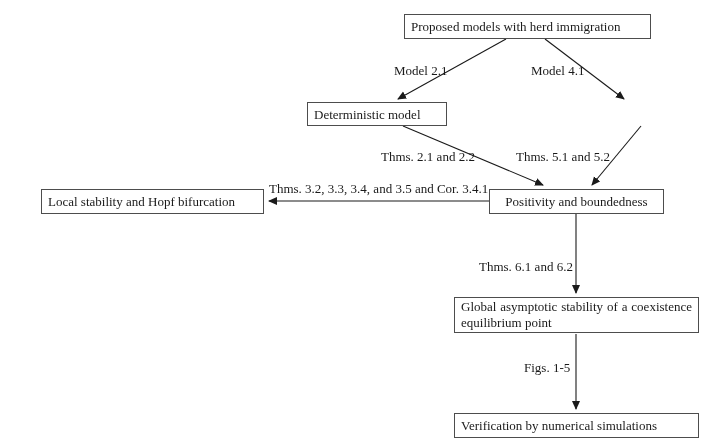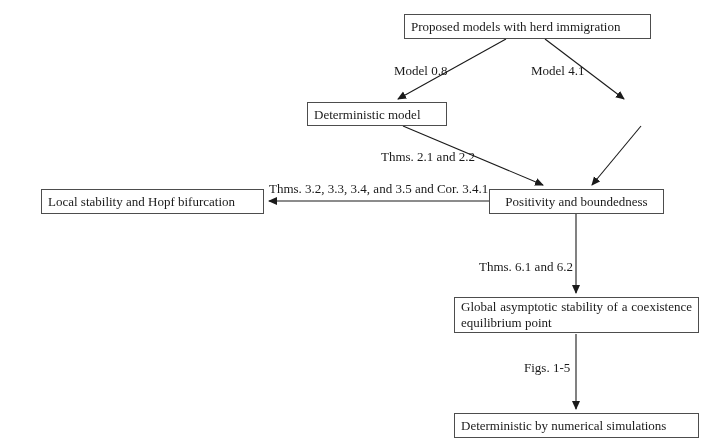--- a/index.html
+++ b/index.html
@@ -83,29 +83,30 @@
   <div class="node" style="left:465px; top:189px; width:175px; height:25px;justify-content:center;">
     <span>Positivity and boundedness</span>
   </div>
 
   <div class="node multiline" style="left:430px; top:297px; width:245px; height:36px;">
     <div class="justified-line">Global asymptotic stability of a coexistence</div>
     <div>equilibrium point</div>
   </div>
 
   <div class="node" style="left:430px; top:413px; width:245px; height:25px;">
-    <span>Deterministic by numerical simulations</span>
+    <span>Verification by numerical simulations</span>
   </div>
 
-  <span class="edge-label" style="left:370px; top:64px;">Model 0.8</span>
+  <span class="edge-label" style="left:370px; top:64px;">Model 2.1</span>
 
   <span class="edge-label" style="left:507px; top:64px;">Model 4.1</span>
 
   <span class="edge-label" style="left:357px; top:150px;">Thms. 2.1 and 2.2</span>
 
+  <span class="edge-label" style="left:492px; top:150px;">Thms. 5.1 and 5.2</span>
 
   <span class="edge-label" style="left:245px; top:182px;">Thms. 3.2, 3.3, 3.4, and 3.5 and Cor. 3.4.1</span>
 
   <span class="edge-label" style="left:455px; top:260px;">Thms. 6.1 and 6.2</span>
 
   <span class="edge-label" style="left:500px; top:361px;">Figs. 1-5</span>
 
 </div>
 
 </body></html>

